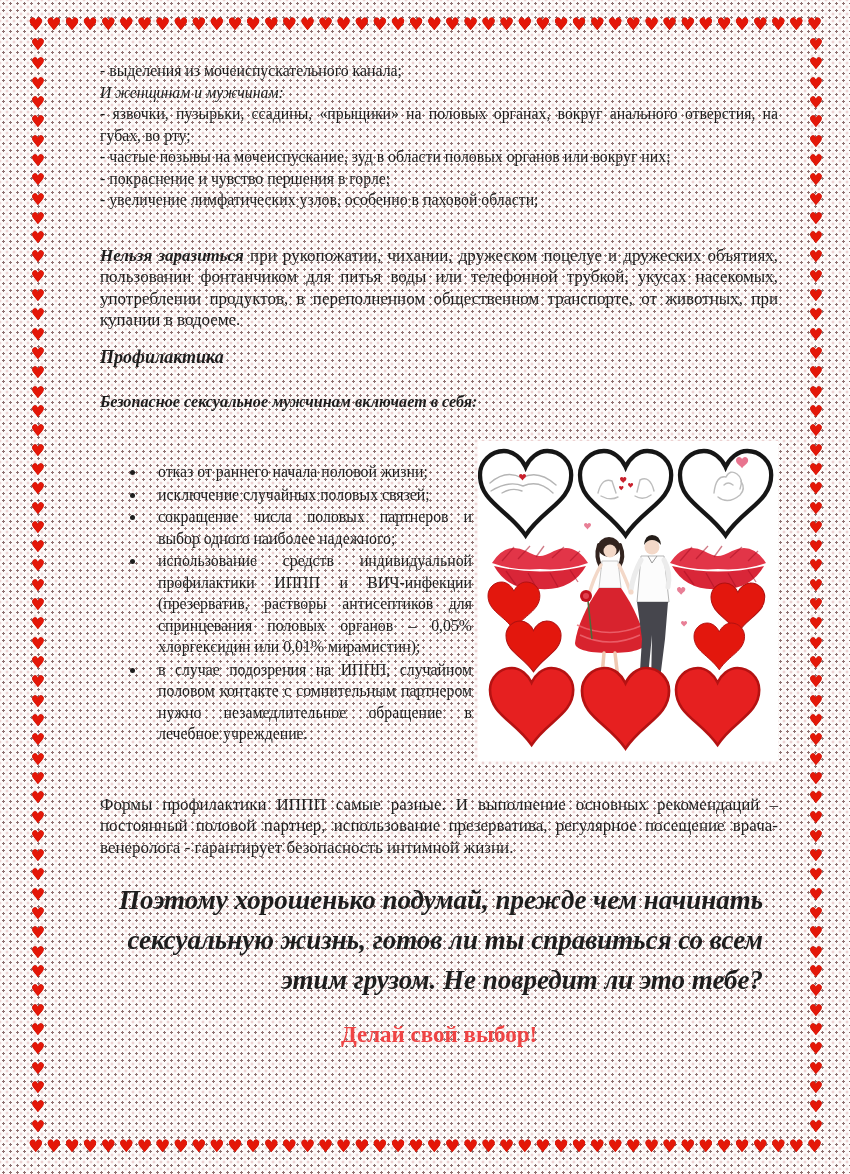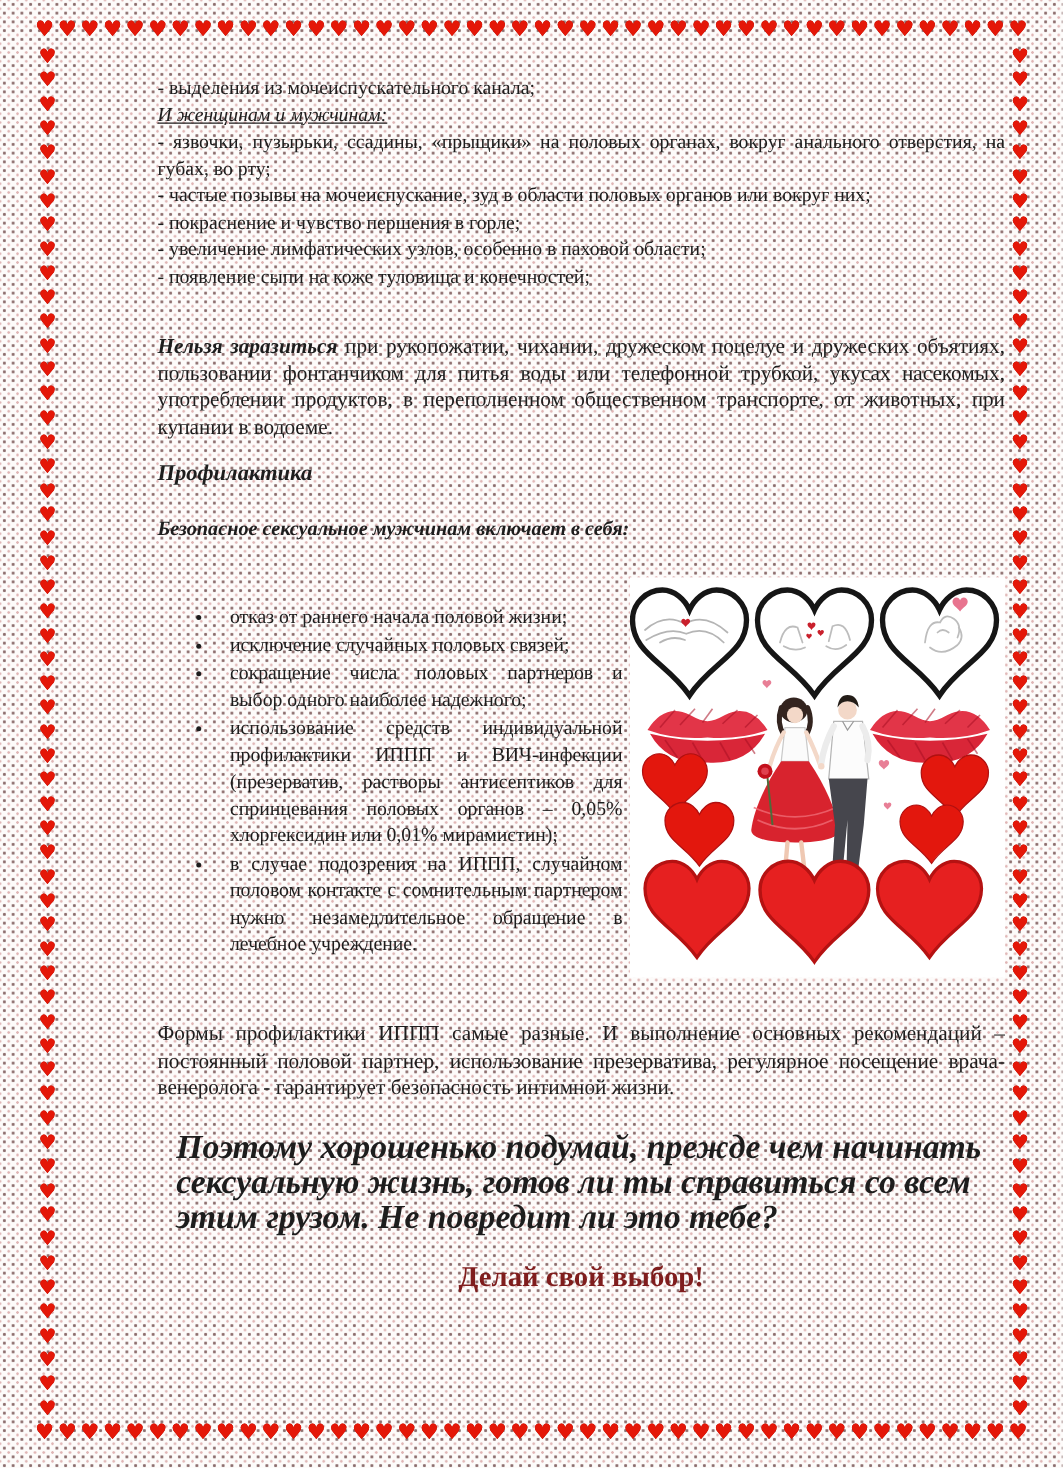--- a/index.html
+++ b/index.html
@@ -20,41 +20,41 @@
   .hearts-row.top{top:13px;}
   .hearts-row.bottom{top:1135px;}
   .hearts-col{position:absolute;top:37px;height:1098px;width:24px;display:flex;
     flex-direction:column;justify-content:space-between;align-items:center;}
   .hearts-col.left{left:26px;}
   .hearts-col.right{left:804px;}
   .bheart{font-family:"DejaVu Sans",sans-serif;font-size:17px;line-height:1;
     color:#e41708;text-shadow:0 0 .5px #9e0d05;}
   .hearts-col .bheart{font-size:16px;}
   
-  .content{position:absolute;left:126px;top:60px;width:678px;}
+  .content{position:absolute;left:100px;top:60px;width:678px;}
   .sym-line{font-size:15.8px;line-height:21.5px;text-align:justify;}
-  .sym-line.italic{font-style:italic;text-decoration:underline;}
+  .sym-line.italic{font-style:italic;}
   .para{font-size:17px;line-height:21.5px;text-align:justify;margin:0;}
   .para-cannot{margin-top:34px;}
   .lead-bi{font-weight:bold;font-style:italic;}
   .section-heading{font-size:18px;font-weight:bold;font-style:italic;text-align:left;
     margin:14px 0 0 0;line-height:24px;}
   .safe-lead{font-size:16.2px;font-weight:bold;font-style:italic;margin:22px 0 0 0;
     line-height:22px;}
   .two-col{display:flex;margin-top:28px;align-items:center;}
   .col-bullets{flex:1 1 auto;padding-right:6px;}
   .col-bullets ul{margin:2px 0 0 0;padding-left:46px;}
   .col-bullets li{font-size:15.8px;line-height:21.5px;text-align:justify;
     padding-left:12px;margin:0 0 1px 0;}
   .col-image{flex:0 0 300px;}
   .illu{width:300px;height:320px;background:#ffffff;}
   .para-forms{margin-top:29px;}
-  .big-quote{font-size:27px;font-weight:bold;font-style:italic;text-align:left;
-    line-height:28px;margin:22px auto 0 auto;width:648px;}
-  .choice{font-size:23px;font-weight:bold;text-align:center;color:#7f1d1d;
+  .big-quote{font-size:27px;font-weight:bold;font-style:italic;text-align:right;
+    line-height:40px;margin:22px auto 0 auto;width:648px;}
+  .choice{font-size:23px;font-weight:bold;text-align:center;color:#ef4444;
     margin-top:22px;}
 </style>
 </head>
 <body>
 
 <div class="hearts-row top" id="b-top">
     <span class="bheart">♥</span>
     <span class="bheart">♥</span>
     <span class="bheart">♥</span>
     <span class="bheart">♥</span>
@@ -266,21 +266,20 @@
 
 <div class="content">
 
   <div id="symptoms">
       <div class="sym-line">- выделения из мочеиспускательного канала;</div>
       <div class="sym-line italic">И женщинам и мужчинам:</div>
       <div class="sym-line">- язвочки, пузырьки, ссадины, «прыщики» на половых органах, вокруг анального отверстия, на губах, во рту;</div>
       <div class="sym-line">- частые позывы на мочеиспускание, зуд в области половых органов или вокруг них;</div>
       <div class="sym-line">- покраснение и чувство першения в горле;</div>
       <div class="sym-line">- увеличение лимфатических узлов, особенно в паховой области;</div>
-      <div class="sym-line">- появление сыпи на коже туловища и конечностей;</div>
     </div>
 
   <p class="para para-cannot"><span class="lead-bi">Нельзя заразиться</span><span> при рукопожатии, чихании, дружеском поцелуе и дружеских объятиях, пользовании фонтанчиком для питья воды или телефонной трубкой, укусах насекомых, употреблении продуктов, в переполненном общественном транспорте, от животных, при купании в водоеме.</span></p>
 
   <h3 class="section-heading">Профилактика</h3>
 
   <p class="safe-lead">Безопасное сексуальное мужчинам включает в себя:</p>
 
   <div class="two-col">
     <div class="col-bullets">

